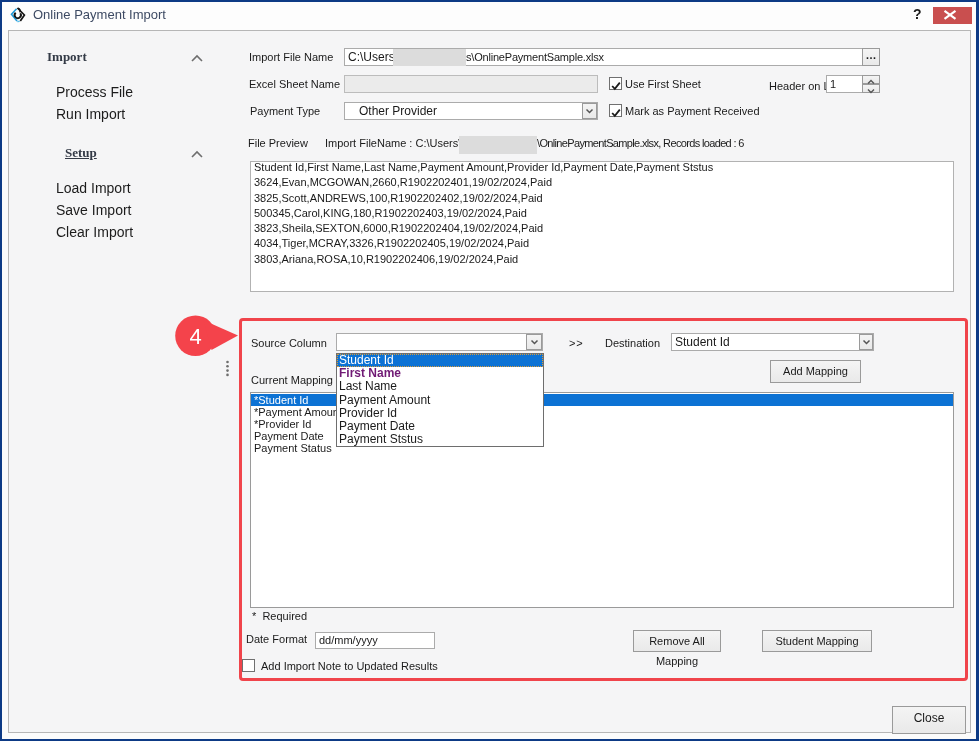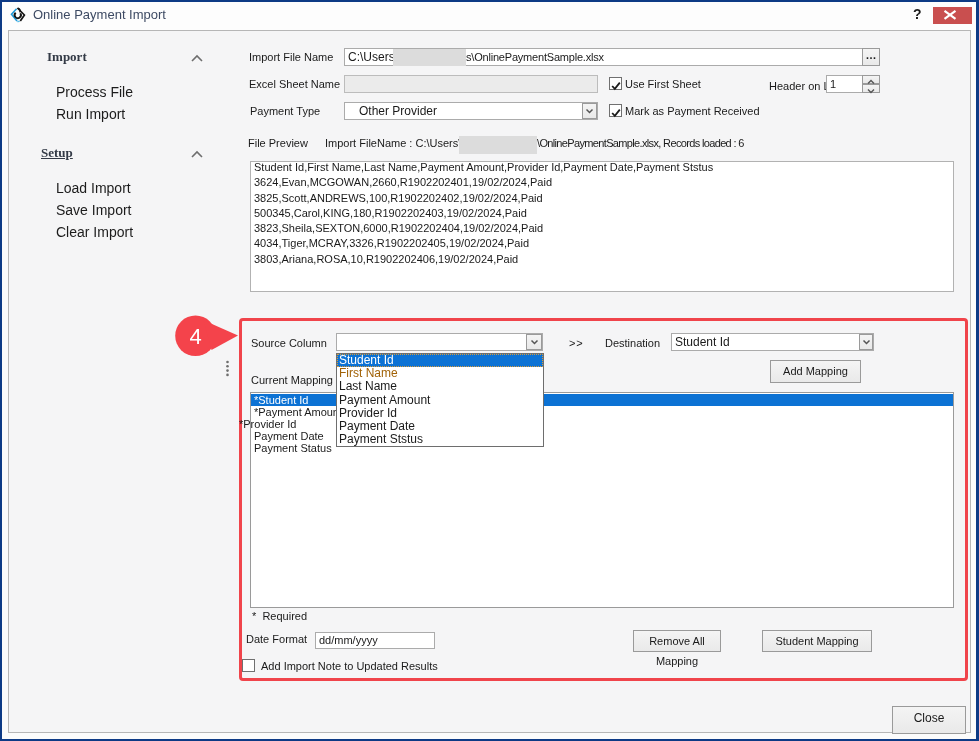--- a/index.html
+++ b/index.html
@@ -44,21 +44,21 @@
       </svg></div>
 
   <div id="panel"></div>
 
   <div class="sideheader" style="left:47px;top:49px;">Import</div>
   <svg class="abs" style="left:190px;top:54px;" width="14" height="9" viewBox="0 0 14 9">
       <path d="M2 7 L7 2 L12 7" stroke="#6e6e6e" stroke-width="1.6" fill="none"></path>
     </svg>
   <div class="sidelink" style="left:56px;top:84px;">Process File</div>
   <div class="sidelink" style="left:56px;top:106px;">Run Import</div>
-  <div class="sideheader" style="left:41px;top:145px;text-decoration:underline;">Setup</div>
+  <div class="sideheader" style="left:65px;top:145px;text-decoration:underline;">Setup</div>
   <svg class="abs" style="left:190px;top:150px;" width="14" height="9" viewBox="0 0 14 9">
       <path d="M2 7 L7 2 L12 7" stroke="#6e6e6e" stroke-width="1.6" fill="none"></path>
     </svg>
   <div class="sidelink" style="left:56px;top:180px;">Load Import</div>
   <div class="sidelink" style="left:56px;top:202px;">Save Import</div>
   <div class="sidelink" style="left:56px;top:224px;">Clear Import</div>
 
   <div class="lbl" style="left:249px;top:51px;">Import File Name</div>
   <div class="tb" style="left:344px;top:48px;width:519px;height:18px;"></div>
   <div class="lbl" style="left:348px;top:50px;font-size:12px;">C:\Users\</div>
@@ -133,27 +133,27 @@
   <div class="tb" style="left:671px;top:333px;width:203px;height:18px;line-height:17px;padding-left:3px;font-size:12px;">Student Id</div>
   <div class="btn" style="left:859px;top:334px;width:14px;height:16px;"><svg width="11" height="9" viewBox="0 0 11 9" style="margin-top:3px;">
         <path d="M2.5 2.5 L5.5 5.5 L8.5 2.5" stroke="#555" stroke-width="1.5" fill="none"></path>
       </svg></div>
   <div class="btn" style="left:770px;top:360px;width:91px;height:23px;line-height:21px;">Add Mapping</div>
 
   <div class="lbl" style="left:251px;top:374px;">Current Mapping</div>
   <div class="tb" style="left:250px;top:392px;width:704px;height:216px;border-color:#9a9a9a;"></div>
   <div class="abs" style="left:251px;top:394px;width:702px;height:12px;background:#0c72d4;color:#fff;font-size:11px;line-height:12px;padding-left:3px;">*Student Id</div>
   <div class="lbl" style="left:254px;top:406px;">*Payment Amount</div>
-  <div class="lbl" style="left:239px;top:418px;">*Provider Id</div>
+  <div class="lbl" style="left:254px;top:418px;">*Provider Id</div>
   <div class="lbl" style="left:254px;top:430px;">Payment Date</div>
   <div class="lbl" style="left:254px;top:442px;">Payment Status</div>
 
   <div class="abs" style="left:336px;top:353px;width:208px;height:94px;background:#fff;border:1px solid #6e6e6e;font-size:12px;">
     <div style="position:relative;height:13.2px;background:#0c72d4;color:#fff;line-height:13px;padding-left:2px;outline:1px dotted #d89b3a;outline-offset:-1px;">Student Id</div>
-    <div style="height:13.2px;line-height:13.2px;padding-left:2px;color:#a16207;">First Name</div>
+    <div style="height:13.2px;line-height:13.2px;padding-left:2px;color:#701a75;font-weight:bold;">First Name</div>
     <div style="height:13.2px;line-height:13.2px;padding-left:2px;color:#1a1a1a;">Last Name</div>
     <div style="height:13.2px;line-height:13.2px;padding-left:2px;color:#1a1a1a;">Payment Amount</div>
     <div style="height:13.2px;line-height:13.2px;padding-left:2px;color:#1a1a1a;">Provider Id</div>
     <div style="height:13.2px;line-height:13.2px;padding-left:2px;color:#1a1a1a;">Payment Date</div>
     <div style="height:13.2px;line-height:13.2px;padding-left:2px;color:#1a1a1a;">Payment Ststus</div>
   </div>
 
   <div class="lbl" style="left:252px;top:610px;">*&nbsp; Required</div>
   <div class="lbl" style="left:246px;top:633px;">Date Format</div>
   <div class="tb" style="left:315px;top:632px;width:120px;height:17px;line-height:15px;padding-left:3px;">dd/mm/yyyy</div>

